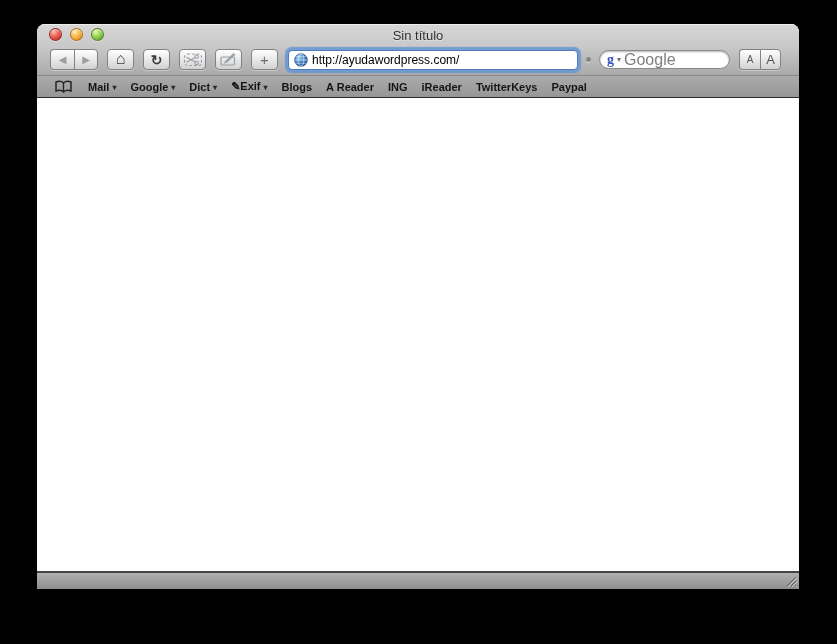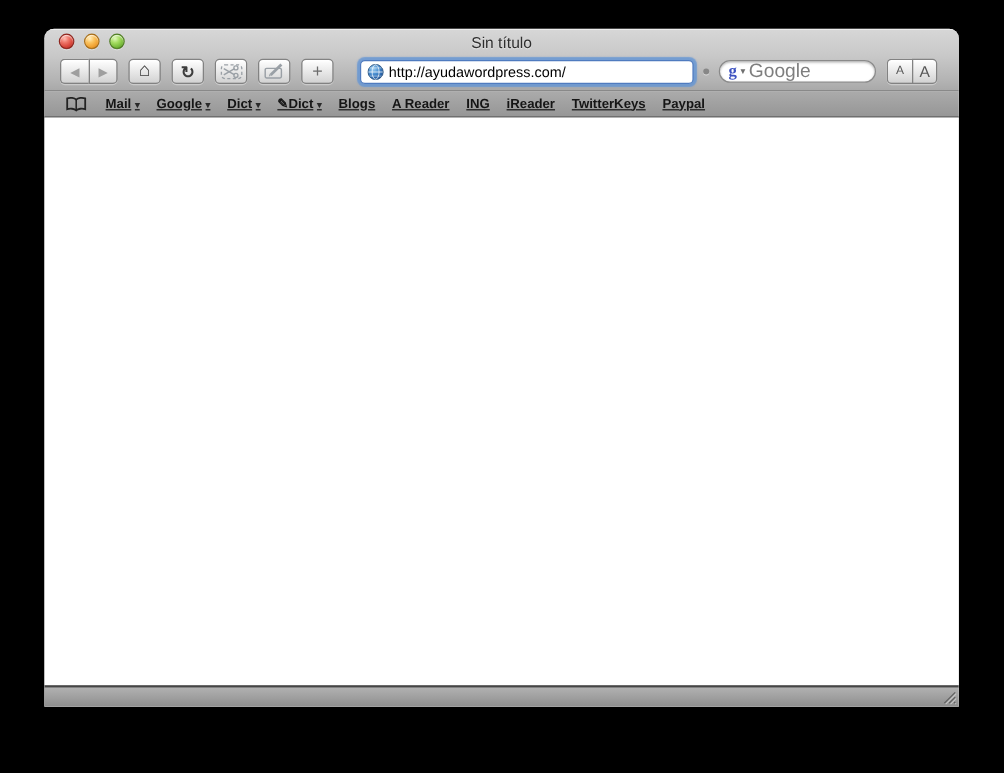--- a/index.html
+++ b/index.html
@@ -84,21 +84,21 @@
   .seg .segbtn:first-child { border-radius: 4px 0 0 4px; }
   .seg .segbtn:last-child  { border-radius: 0 4px 4px 0; border-right-width: 1px; }
   .glyph-arrow { font-size: 10px; color: #9f9f9f; }
   .glyph-home { font-size: 16px; font-weight: bold; color: #3d3d3d; line-height: 1; margin-top: -2px; }
   .glyph-reload { font-size: 14px; font-weight: bold; color: #3d3d3d; }
   .glyph-plus { font-size: 15px; color: #6d6d6d; line-height: 1; margin-top: -1px; }
 
   .addressfield {
     flex: 1;
     height: 20px;
-    margin-left: 13px;
+    margin-left: 1px;
     background: #fff;
     border: 1px solid #4f7bbf;
     border-radius: 4px;
     box-shadow: 0 0 1px 2.5px rgba(101,149,212,0.85);
     display: flex;
     align-items: center;
     gap: 4px;
     padding: 0 5px;
   }
   .addressfield input {
@@ -161,21 +161,20 @@
   }
   .book-icon { margin: 0 8px 0 9px; display: flex; align-items: center; }
   .bm-item {
     display: flex;
     align-items: center;
     gap: 3px;
     padding: 0 7px;
     height: 100%;
     cursor: default;
     white-space: nowrap;
-    text-decoration: underline;
   }
   .bm-arrow { font-size: 8px; color: #2a2a2a; margin-top: 1px; }
 
   .content { flex: 1; background: #ffffff; }
 
   .statusbar {
     height: 18px;
     background: linear-gradient(#b1b1b1, #8e8e8e);
     border-top: 2px solid #454545;
     position: relative;
@@ -288,21 +287,21 @@
     </span>
     <span class="bm-item">
       <span>Google</span>
       <span class="bm-arrow">▾</span>
     </span>
     <span class="bm-item">
       <span>Dict</span>
       <span class="bm-arrow">▾</span>
     </span>
     <span class="bm-item">
-      <span>✎Dict</span>
+      <span>✎Exif</span>
       <span class="bm-arrow">▾</span>
     </span>
     <span class="bm-item">
       <span>Blogs</span>
     </span>
     <span class="bm-item">
       <span>A Reader</span>
     </span>
     <span class="bm-item">
       <span>ING</span>

